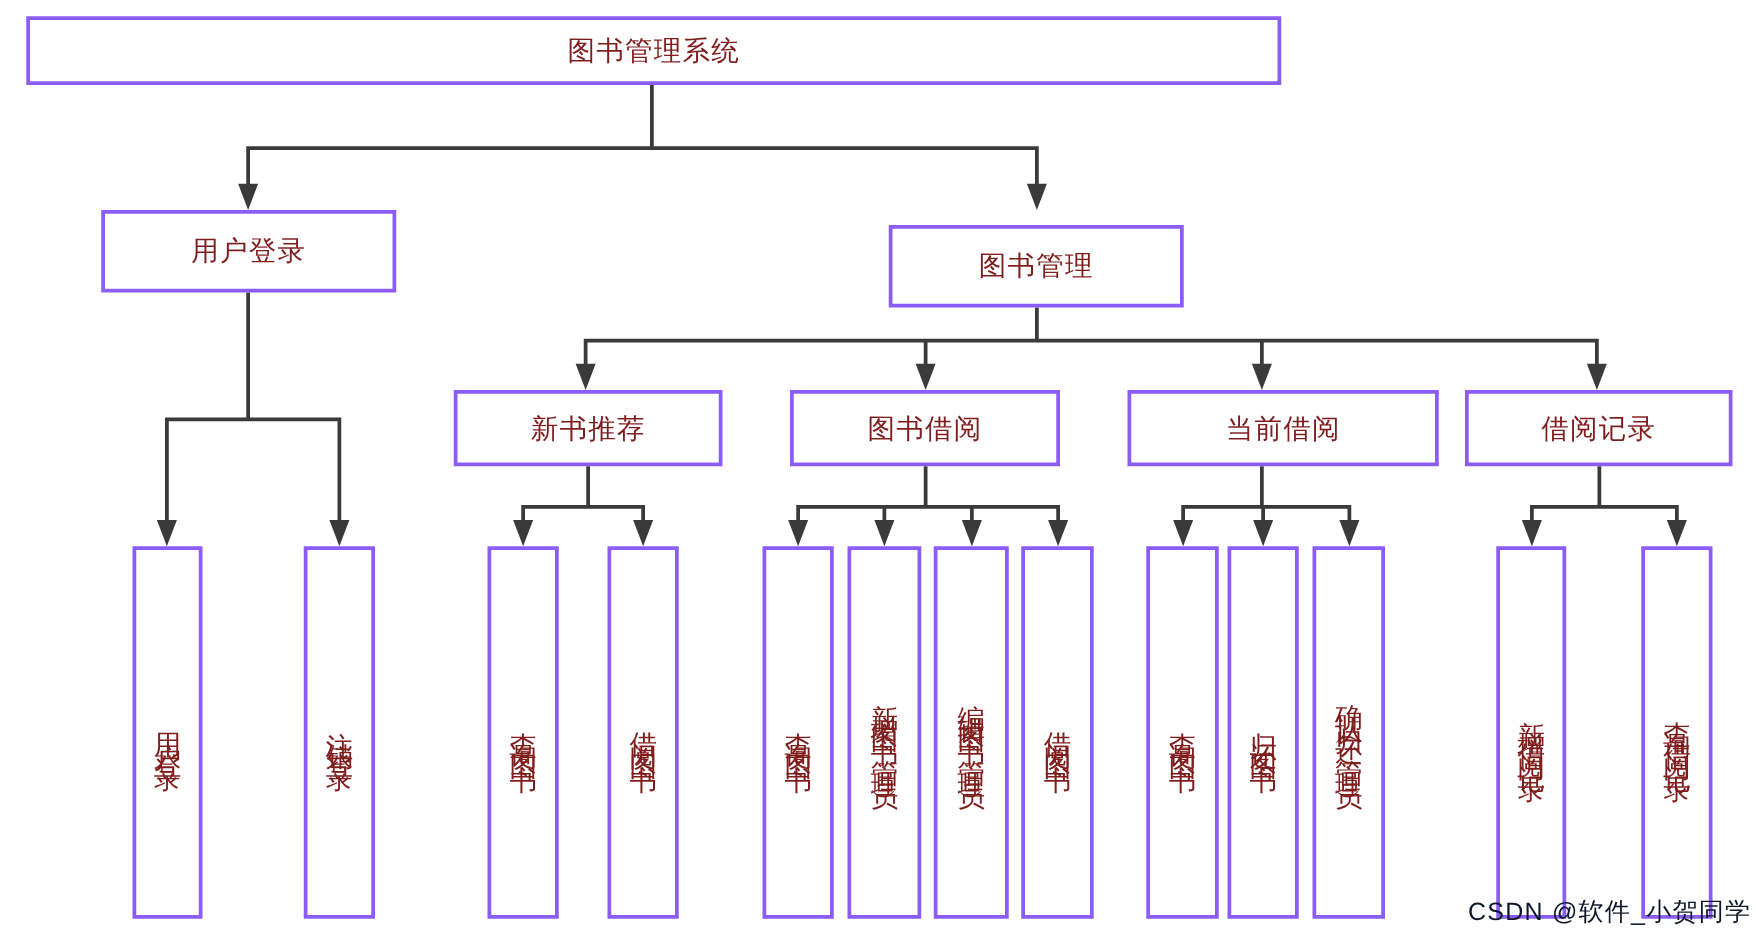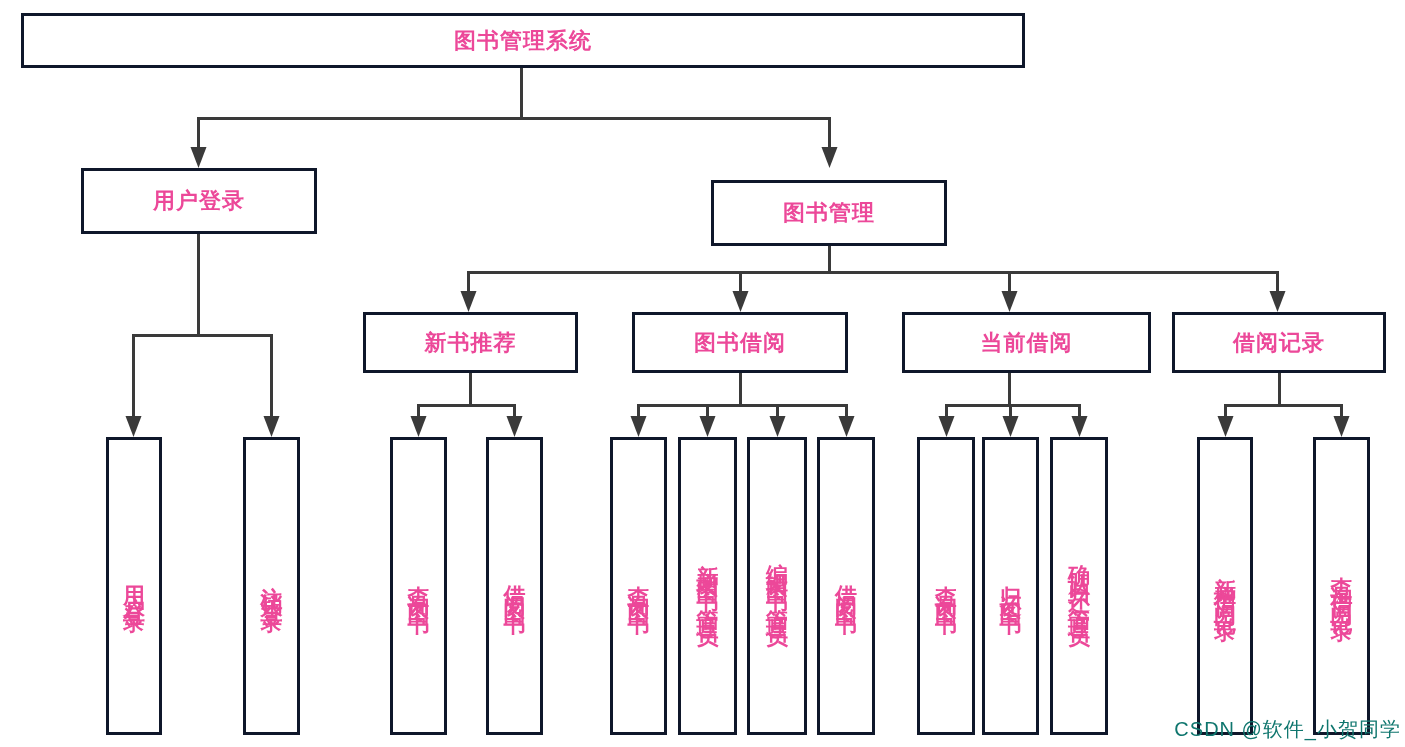--- a/index.html
+++ b/index.html
@@ -6,33 +6,33 @@
   body {
     width:1405px; height:747px;
     background:#ffffff;
     font-family:"Liberation Sans", sans-serif;
     position:relative; overflow:hidden;
   }
   .stage { position:absolute; left:0; top:0; width:1405px; height:747px; }
   svg.connectors { position:absolute; left:0; top:0; pointer-events:none; }
   .box {
     position:absolute; box-sizing:border-box;
-    background:#ffffff; border:3px solid #0f172a;
+    background:#ffffff; border:3px solid #8b5cf6;
     display:flex; align-items:center; justify-content:center;
-    color:#ec4899; font-size:22px; white-space:nowrap;font-weight:bold;
+    color:#7f1d1d; font-size:22px; white-space:nowrap;
   }
   .hbox { letter-spacing:1px; }
   .vbox {
     top:437px; height:298px;
     writing-mode:vertical-rl; text-orientation:mixed;
     letter-spacing:9px; font-size:22px;
   }
   .watermark {
     position:absolute; right:4px; bottom:4px;
-    font-size:20px; color:#0f766e; letter-spacing:1px;
+    font-size:20px; color:#0f172a; letter-spacing:1px;
   }
 </style>
 </head>
 <body>
 
 <div class="stage">
 
   <svg class="connectors" width="1405" height="747" viewBox="0 0 1405 747">
     <g stroke="#3a3a3a" stroke-width="3" fill="none" stroke-linecap="square">
 

